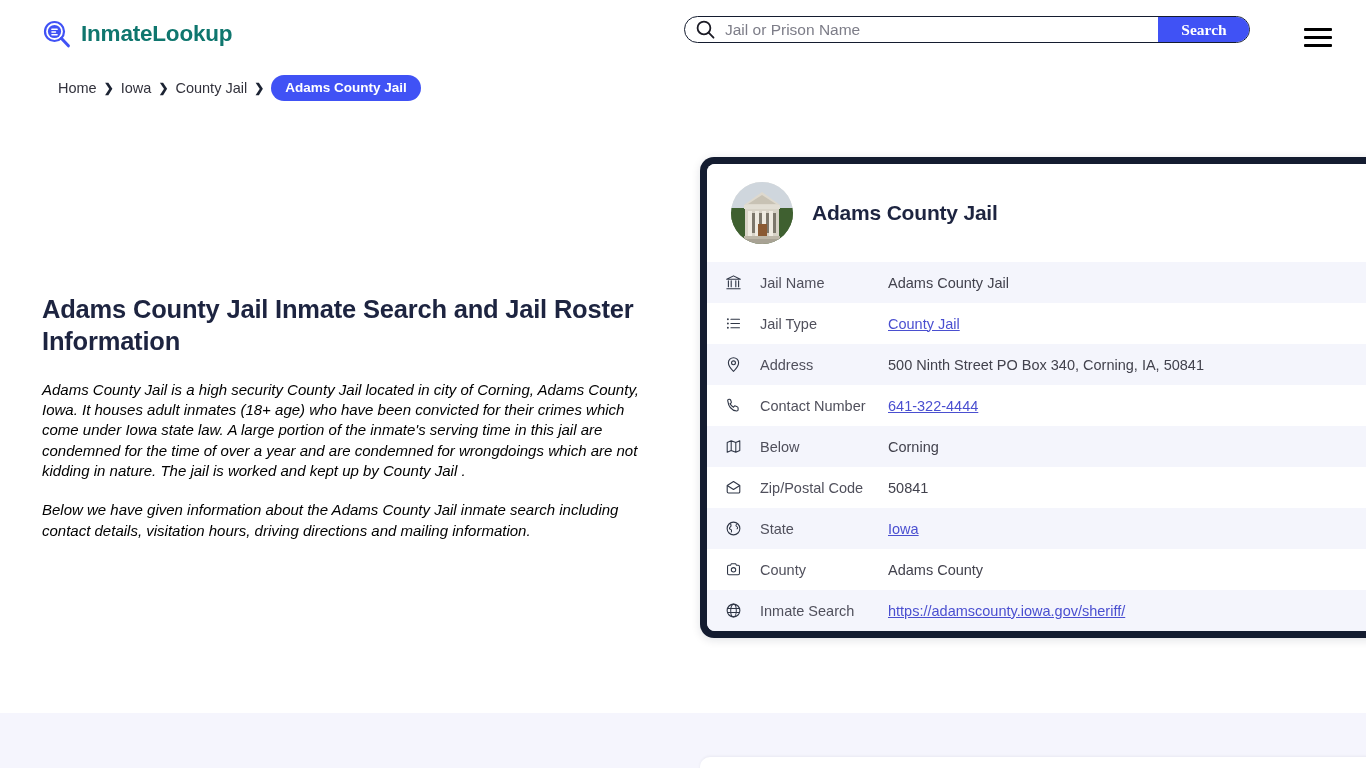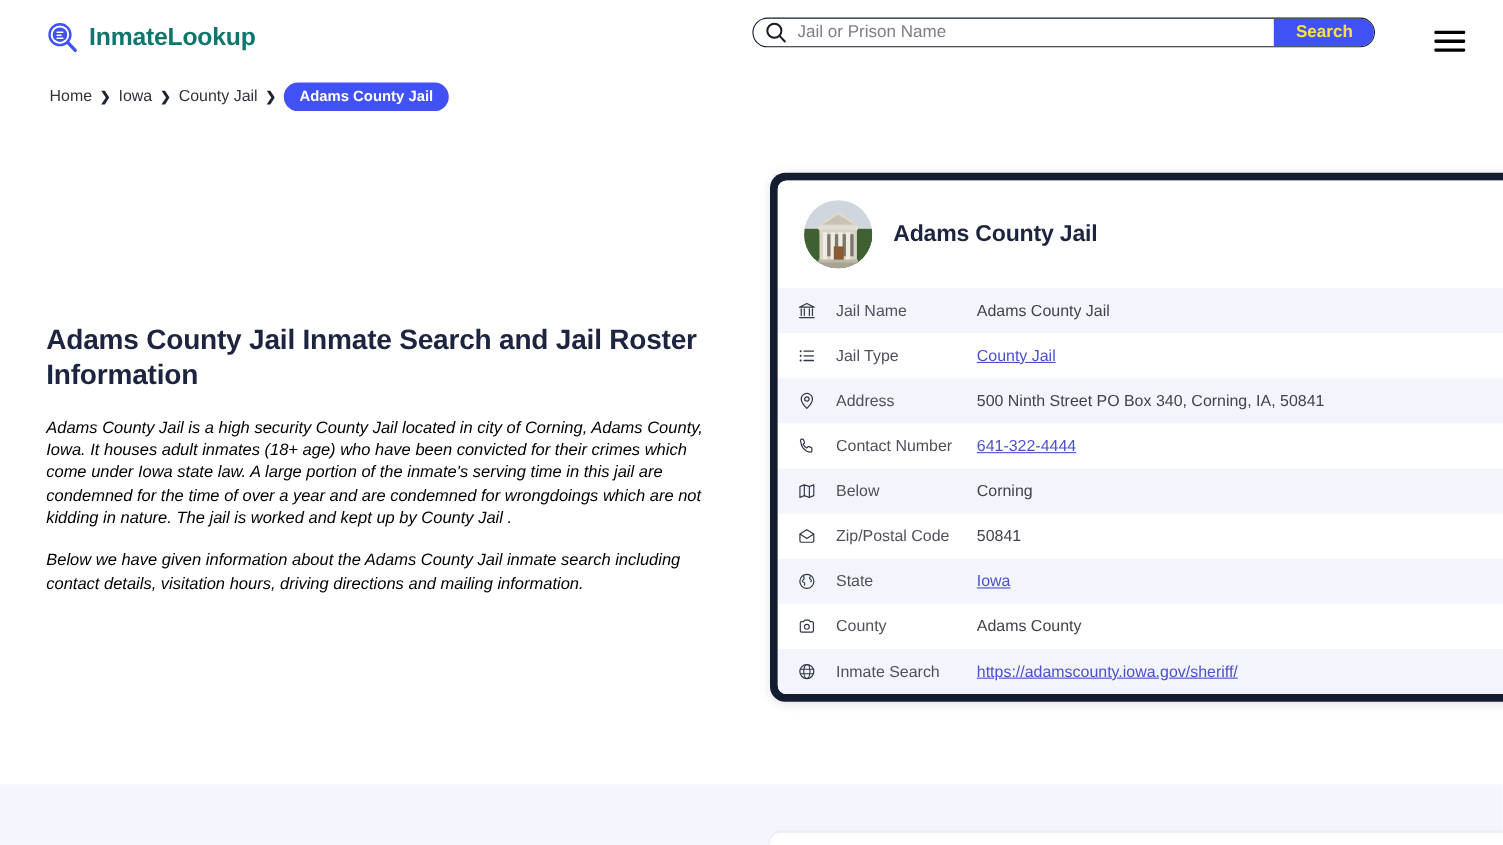--- a/index.html
+++ b/index.html
@@ -62,23 +62,23 @@
     color: #32323c;
     background: transparent;
     padding: 0;
   }
   .search-input::placeholder { color: #7d7d88; }
   .search-btn {
     flex: none;
     width: 92px;
     align-self: stretch;
     background: #4052f5;
-    color: #fde047;
+    color: #ffffff;
     border: none;
-    font-family: Liberation Sans, sans-serif;
+    font-family: Liberation Serif, serif;
     font-size: 15.5px;
     font-weight: 700;
     cursor: pointer;
     border-radius: 0 22px 22px 0;
     margin-right: -1px;
   }
 
   .menu-btn {
     position: absolute;
     right: 32px; top: 22px;
@@ -92,21 +92,21 @@
   .menu-btn span {
     display: block;
     height: 3px; width: 28px;
     background: #000000;
     border-radius: 1px;
   }
 
   
   .breadcrumb {
     position: absolute;
-    left: 45px; top: 75px;
+    left: 58px; top: 75px;
     display: flex; align-items: center;
     gap: 7px;
     font-size: 14.5px;
   }
   .crumb {
     color: #32323c;
     text-decoration: none;
     white-space: nowrap;
   }
   .crumb-sep {

